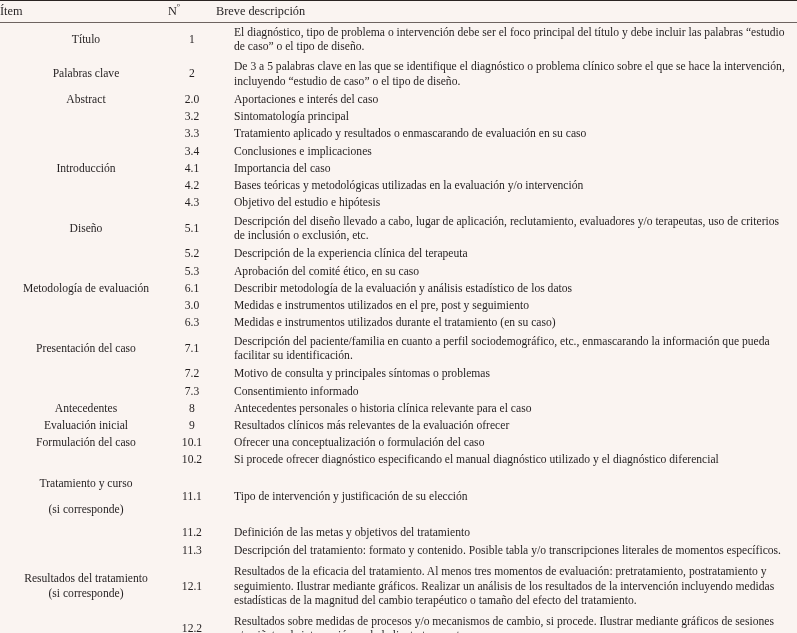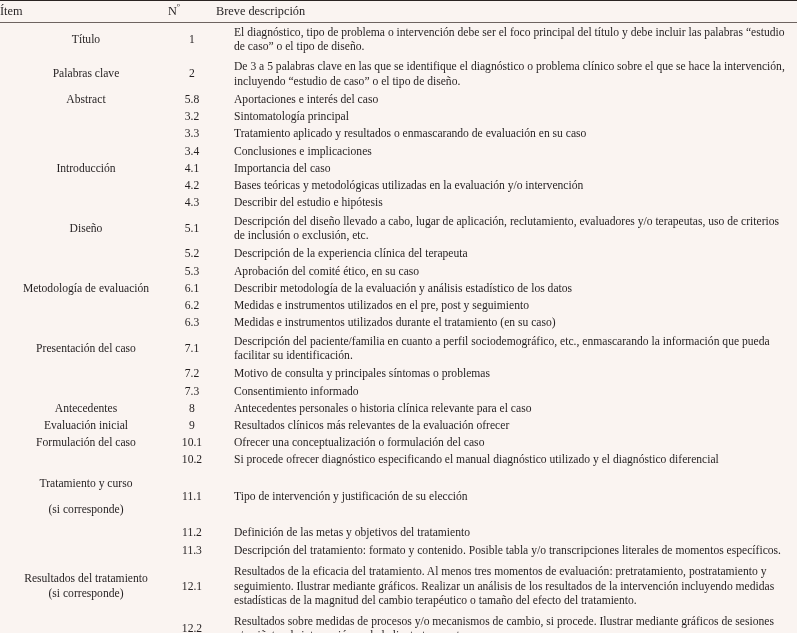--- a/index.html
+++ b/index.html
@@ -122,21 +122,21 @@
           <td class="c-item">
             <span class="label-block">Palabras clave</span>
           </td>
           <td class="c-num">2</td>
           <td class="c-desc">De 3 a 5 palabras clave en las que se identifique el diagnóstico o problema clínico sobre el que se hace la intervención, incluyendo “estudio de caso” o el tipo de diseño.</td>
         </tr>
         <tr>
           <td class="c-item">
             <span class="label-block">Abstract</span>
           </td>
-          <td class="c-num">5.8</td>
+          <td class="c-num">2.0</td>
           <td class="c-desc">Aportaciones e interés del caso</td>
         </tr>
         <tr>
           <td class="c-item"></td>
           <td class="c-num">3.2</td>
           <td class="c-desc">Sintomatología principal</td>
         </tr>
         <tr>
           <td class="c-item"></td>
           <td class="c-num">3.3</td>
@@ -155,21 +155,21 @@
           <td class="c-desc">Importancia del caso</td>
         </tr>
         <tr>
           <td class="c-item"></td>
           <td class="c-num">4.2</td>
           <td class="c-desc">Bases teóricas y metodológicas utilizadas en la evaluación y/o intervención</td>
         </tr>
         <tr>
           <td class="c-item"></td>
           <td class="c-num">4.3</td>
-          <td class="c-desc">Describir del estudio e hipótesis</td>
+          <td class="c-desc">Objetivo del estudio e hipótesis</td>
         </tr>
         <tr class="r-tall">
           <td class="c-item">
             <span class="label-block">Diseño</span>
           </td>
           <td class="c-num">5.1</td>
           <td class="c-desc">Descripción del diseño llevado a cabo, lugar de aplicación, reclutamiento, evaluadores y/o terapeutas, uso de criterios de inclusión o exclusión, etc.</td>
         </tr>
         <tr>
           <td class="c-item"></td>
@@ -183,21 +183,21 @@
         </tr>
         <tr>
           <td class="c-item">
             <span class="label-block">Metodología de evaluación</span>
           </td>
           <td class="c-num">6.1</td>
           <td class="c-desc">Describir metodología de la evaluación y análisis estadístico de los datos</td>
         </tr>
         <tr>
           <td class="c-item"></td>
-          <td class="c-num">6.2</td>
+          <td class="c-num">3.0</td>
           <td class="c-desc">Medidas e instrumentos utilizados en el pre, post y seguimiento</td>
         </tr>
         <tr>
           <td class="c-item"></td>
           <td class="c-num">6.3</td>
           <td class="c-desc">Medidas e instrumentos utilizados durante el tratamiento (en su caso)</td>
         </tr>
         <tr class="r-tall">
           <td class="c-item">
             <span class="label-block">Presentación del caso</span>

